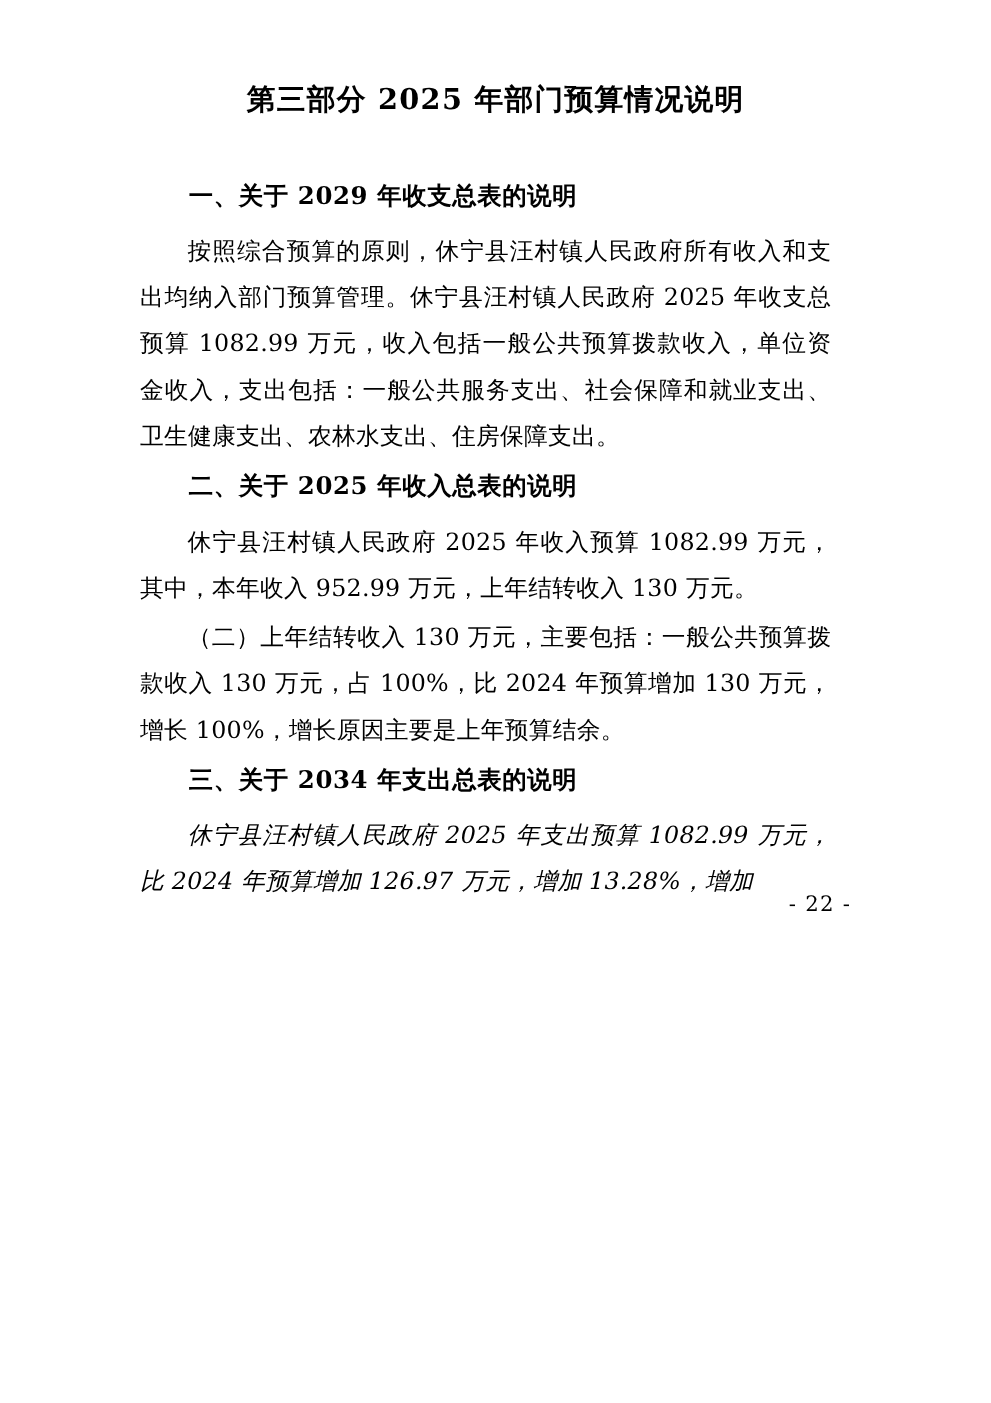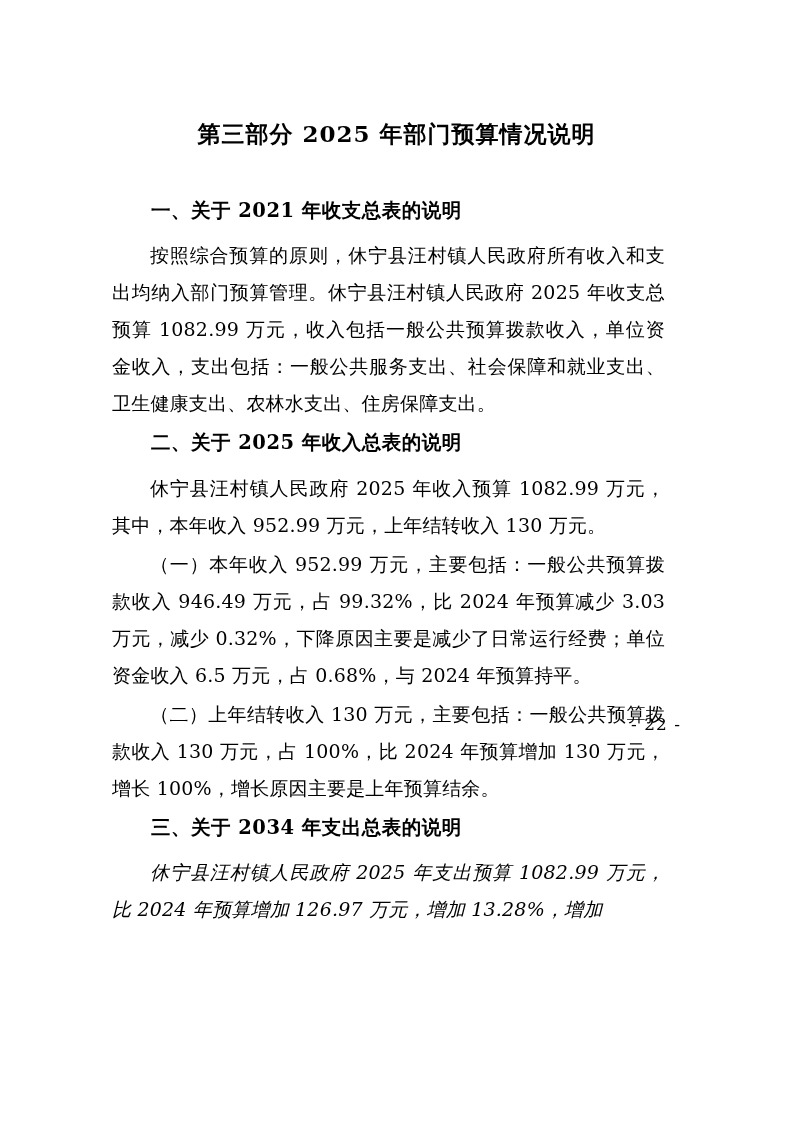--- a/index.html
+++ b/index.html
@@ -14,21 +14,21 @@
     color: #000000;
     position: relative;
     overflow: hidden;
   }
   .page {
     position: absolute;
     left: 0; top: 0;
     width: 793px;
     height: 802px;
     box-sizing: border-box;
-    padding: 118px 112px 40px 112px;
+    padding: 64px 112px 40px 112px;
   }
   .doc-title {
     text-align: center;
     font-size: 23px;
     font-weight: bold;
     letter-spacing: 1px;
     margin: 0 0 42px 0;
     line-height: 1.4;
   }
   .section-heading {
@@ -61,25 +61,24 @@
     letter-spacing: 1px;
   }
 </style>
 </head>
 <body>
 
 <div class="page">
 
   <h1 class="doc-title">第三部分 2025 年部门预算情况说明</h1>
 
-  <h2 class="section-heading">一、关于 2021 年收支总表的说明</h2>
+  <h2 class="section-heading">一、关于 2029 年收支总表的说明</h2>
   <p class="para">按照综合预算的原则，休宁县汪村镇人民政府所有收入和支出均纳入部门预算管理。休宁县汪村镇人民政府 2025 年收支总预算 1082.99 万元，收入包括一般公共预算拨款收入，单位资金收入，支出包括：一般公共服务支出、社会保障和就业支出、卫生健康支出、农林水支出、住房保障支出。</p>
 
   <h2 class="section-heading">二、关于 2025 年收入总表的说明</h2>
   <p class="para">休宁县汪村镇人民政府 2025 年收入预算 1082.99 万元，其中，本年收入 952.99 万元，上年结转收入 130 万元。</p>
-  <p class="para">（一）本年收入 952.99 万元，主要包括：一般公共预算拨款收入 946.49 万元，占 99.32%，比 2024 年预算减少 3.03 万元，减少 0.32%，下降原因主要是减少了日常运行经费；单位资金收入 6.5 万元，占 0.68%，与 2024 年预算持平。</p>
   <p class="para">（二）上年结转收入 130 万元，主要包括：一般公共预算拨款收入 130 万元，占 100%，比 2024 年预算增加 130 万元，增长 100%，增长原因主要是上年预算结余。</p>
 
   <h2 class="section-heading">三、关于 2034 年支出总表的说明</h2>
   <p class="para justify-all">休宁县汪村镇人民政府 2025 年支出预算 1082.99 万元，比 2024 年预算增加 126.97 万元，增加 13.28%，增加</p>
 
   <div class="page-number">- 22 -</div>
 </div>
 
 </body></html>

